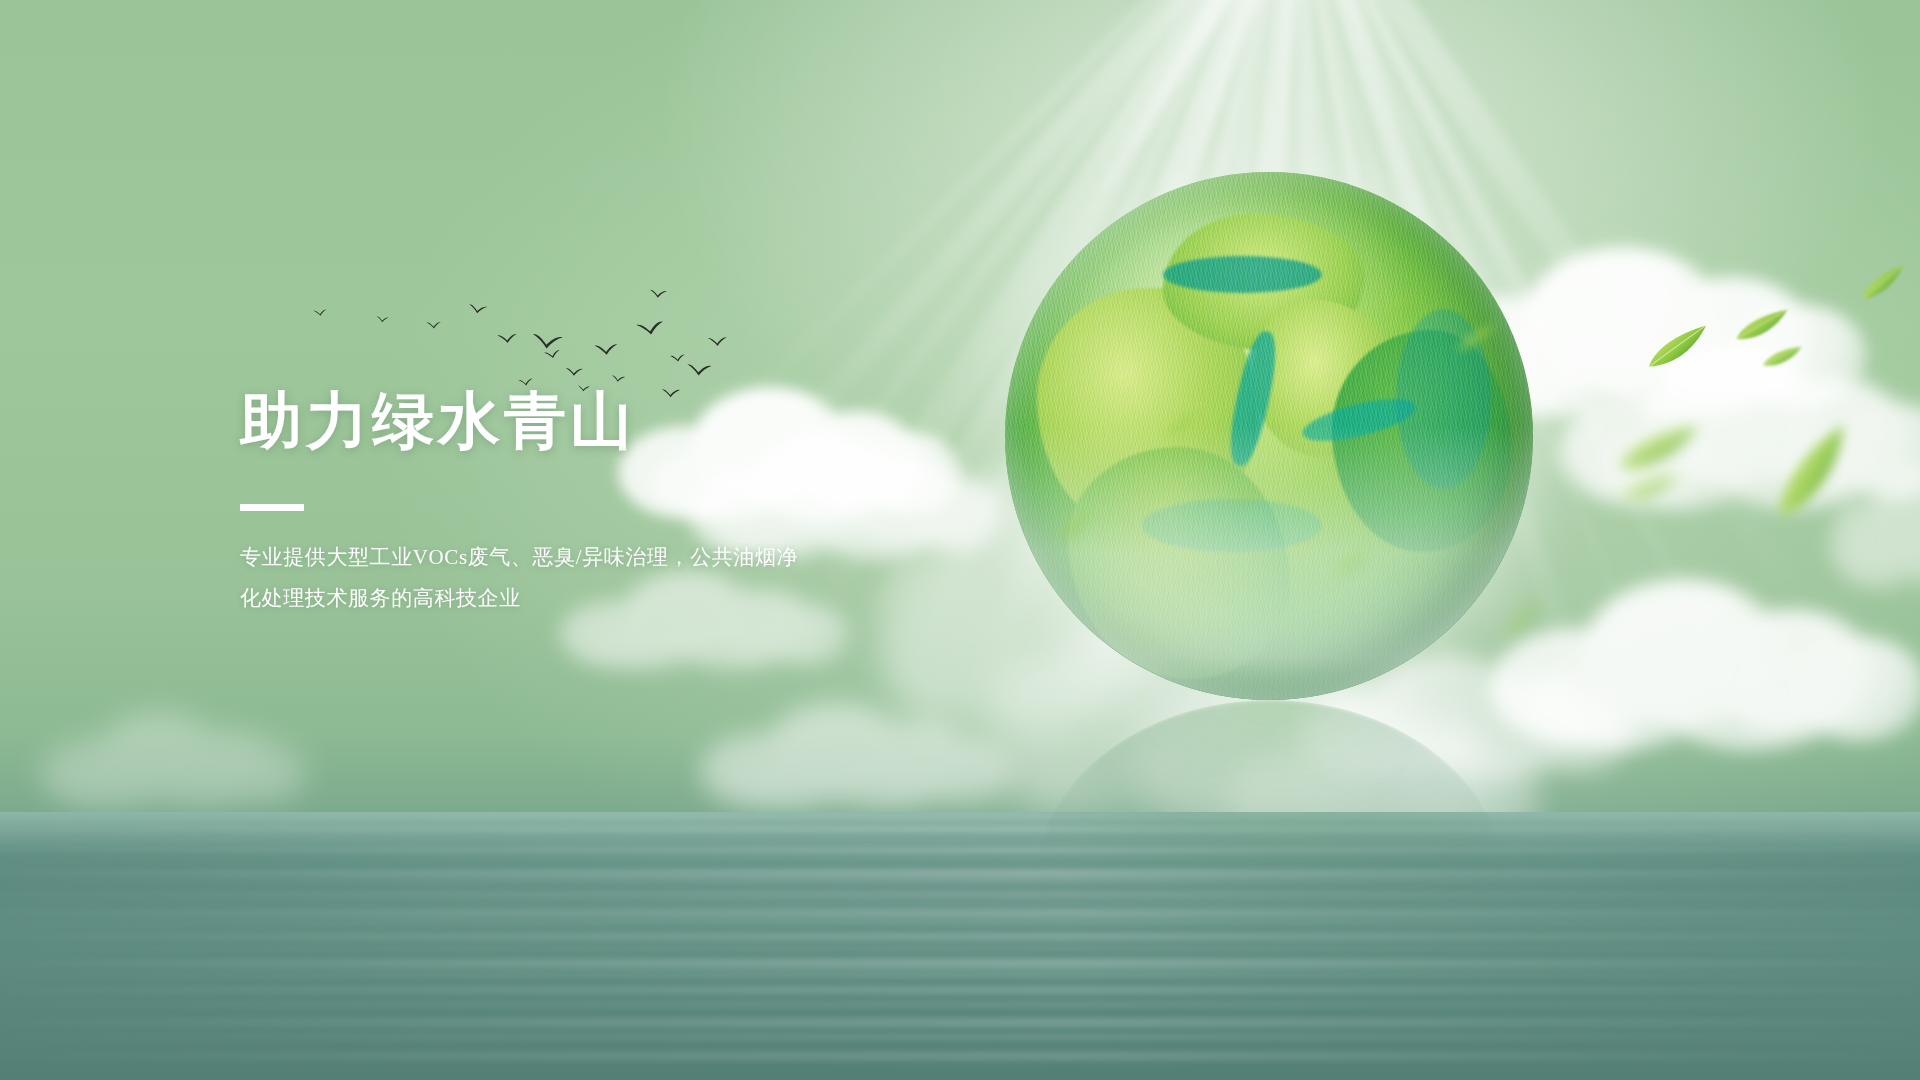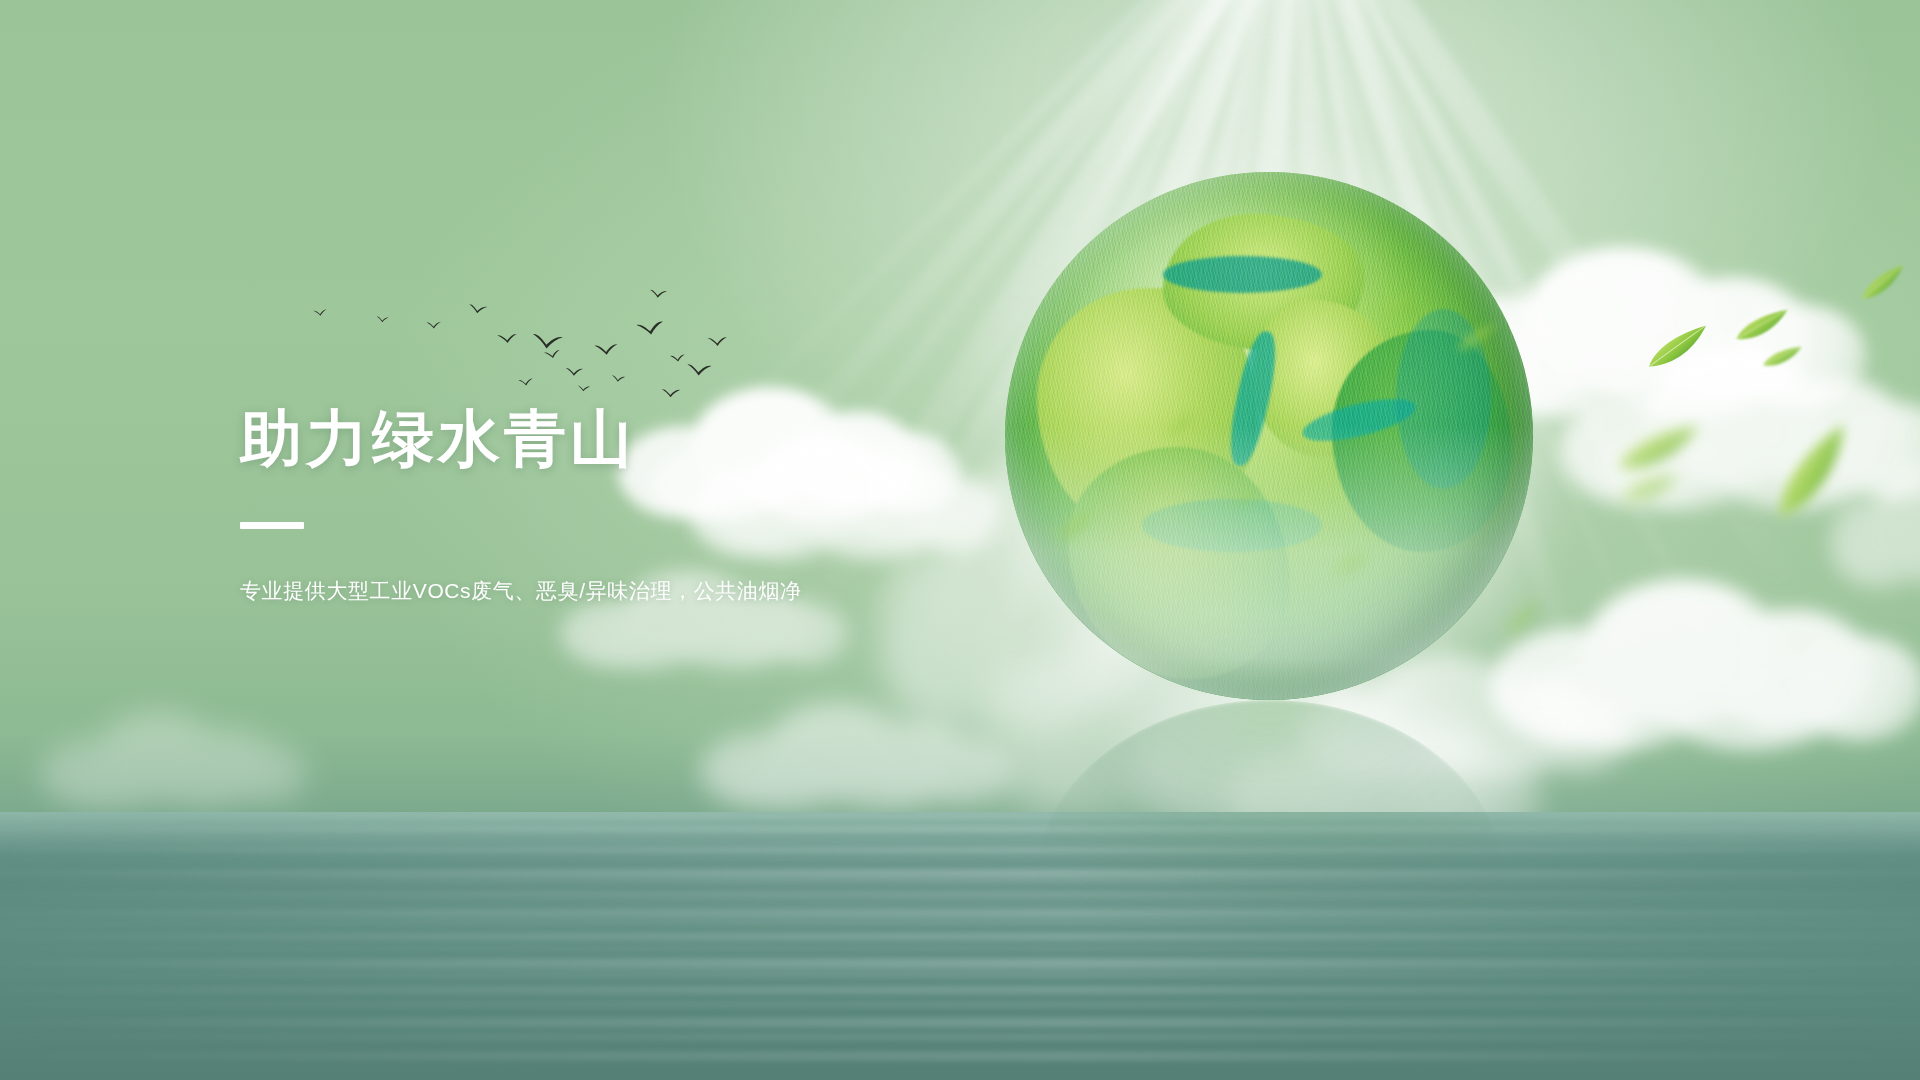--- a/index.html
+++ b/index.html
@@ -94,40 +94,41 @@
   }
 
   
   .birds{position:absolute;left:300px;top:240px;width:420px;height:150px;}
   .bird{position:absolute;color:#2a2f28;}
 
   
   .leaf{position:absolute;}
 
   
-  .copy{position:absolute;left:240px;top:400px;width:760px;z-index:40;}
+  .copy{position:absolute;left:240px;top:382px;width:760px;z-index:40;}
   .headline{
     color:#ffffff;
     font-size:62px;
     font-weight:700;
     line-height:1.26;
     letter-spacing:4px;
     text-shadow:0 2px 10px rgba(60,95,70,.28);
   }
   .divider{
     width:64px;height:7px;background:#ffffff;margin-top:44px;border-radius:1px;
   }
   .subcopy{
-    margin-top:42px;
+    margin-top:26px;
     color:#ffffff;
     font-size:21px;
     line-height:1.95;
     letter-spacing:.6px;
     max-width:650px;
     text-shadow:0 1px 6px rgba(60,95,70,.25);
+    font-family:Liberation Serif, serif;
   }
 </style>
 </head>
 <body>
 
 <div class="banner">
 
   <div class="sky"></div>
 
   <div class="rays" id="rays">
@@ -525,16 +526,17 @@
           <path d="M2 20 C20 2, 58 -2, 98 7 C72 26, 36 36, 2 20 Z" fill="url(#lg1498610)"></path>
           <path d="M4 20 C34 15, 66 11, 96 7" stroke="#e7f4c2" stroke-width="1.4" fill="none" opacity=".7"></path>
         </svg></div>
     </div>
 
   <div class="copy">
     <div class="headline">助力绿水青山</div>
     <div class="divider"></div>
     <div class="subcopy">
       <div>专业提供大型工业VOCs废气、恶臭/异味治理，公共油烟净</div>
+      <div>化处理技术服务的高科技企业</div>
     </div>
   </div>
 
 </div>
 
 </body></html>

